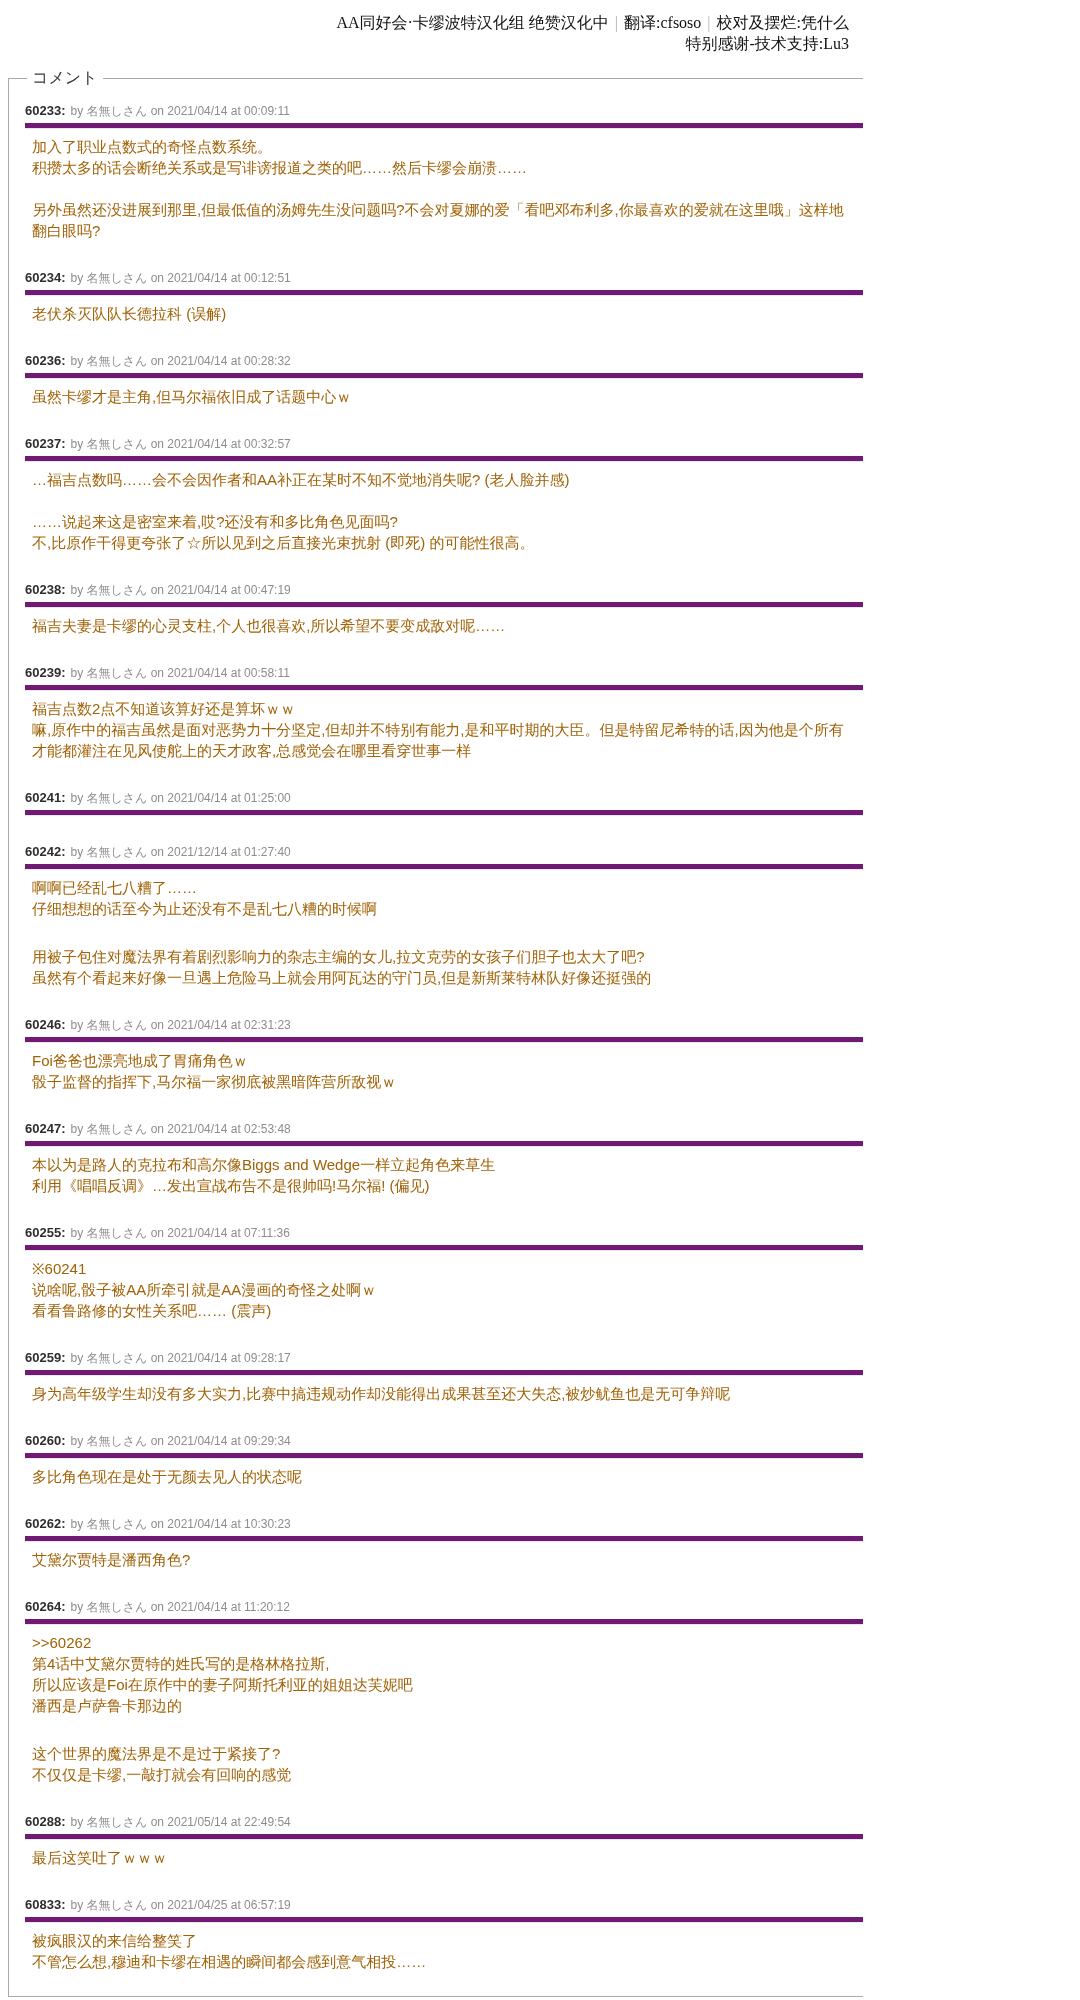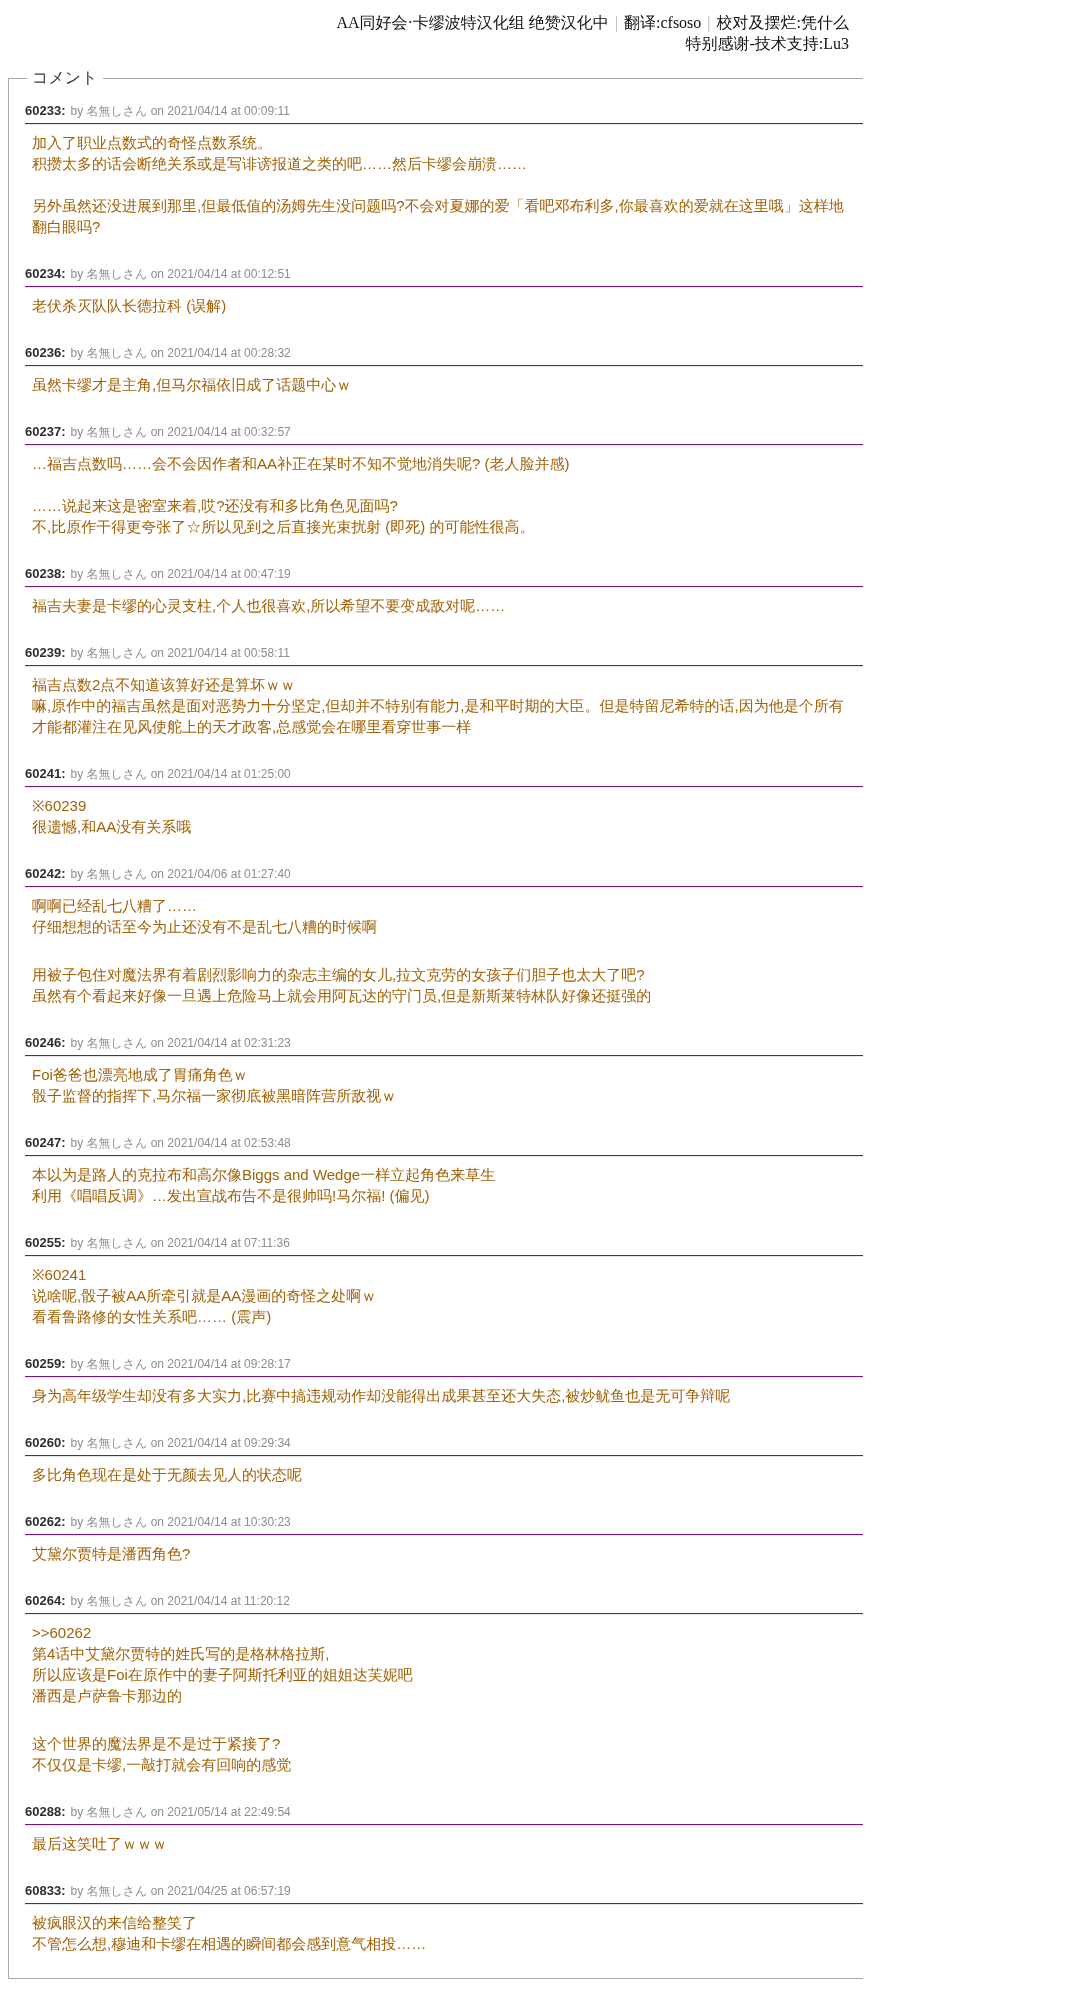--- a/index.html
+++ b/index.html
@@ -18,21 +18,21 @@
   fieldset.comments {
     margin: 14px 0 0 8px; border: 1px solid #a9a9a9;
     border-right: none; padding: 12px 0 24px 16px;
   }
   fieldset.comments legend {
     font-size: 16px; color: #3a3a3a; padding: 0 5px; margin-left: 2px;
   }
   .comment { margin-bottom: 27px; }
   .comment:last-child { margin-bottom: 0; }
   .comment-header {
-    border-bottom: 1px solid #701a75; padding-bottom: 3px;
+    border-bottom: 5px solid #701a75; padding-bottom: 3px;
     box-shadow: 0 1px 0 #e7e7e7;
   }
   .comment-id { font-size: 13px; font-weight: bold; color: #2e2e2e; }
   .comment-meta { font-size: 12px; color: #8d8d8d; margin-left: 5px; }
   .comment-body {
     margin-top: 8px; padding: 0 14px 0 7px;
     font-size: 15px; line-height: 21px; color: #a16207;
     white-space: pre-line;
   }
 </style>
@@ -97,27 +97,25 @@
       <span class="comment-id">60239:</span><span class="comment-meta">by 名無しさん on 2021/04/14 at 00:58:11</span>
     </div>
     <div class="comment-body">福吉点数2点不知道该算好还是算坏ｗｗ
 嘛,原作中的福吉虽然是面对恶势力十分坚定,但却并不特别有能力,是和平时期的大臣。但是特留尼希特的话,因为他是个所有才能都灌注在见风使舵上的天才政客,总感觉会在哪里看穿世事一样</div>
   </div>
 
   <div class="comment">
     <div class="comment-header">
       <span class="comment-id">60241:</span><span class="comment-meta">by 名無しさん on 2021/04/14 at 01:25:00</span>
     </div>
-    <div class="comment-body">※60239
-很遗憾,和AA没有关系哦</div>
-  </div>
-
-  <div class="comment">
-    <div class="comment-header">
-      <span class="comment-id">60242:</span><span class="comment-meta">by 名無しさん on 2021/04/06 at 01:27:40</span>
+  </div>
+
+  <div class="comment">
+    <div class="comment-header">
+      <span class="comment-id">60242:</span><span class="comment-meta">by 名無しさん on 2021/12/14 at 01:27:40</span>
     </div>
     <div class="comment-body">啊啊已经乱七八糟了……
 仔细想想的话至今为止还没有不是乱七八糟的时候啊</div>
   </div>
 
   <div class="comment">
     <div class="comment-body">用被子包住对魔法界有着剧烈影响力的杂志主编的女儿,拉文克劳的女孩子们胆子也太大了吧?
 虽然有个看起来好像一旦遇上危险马上就会用阿瓦达的守门员,但是新斯莱特林队好像还挺强的</div>
   </div>
 

